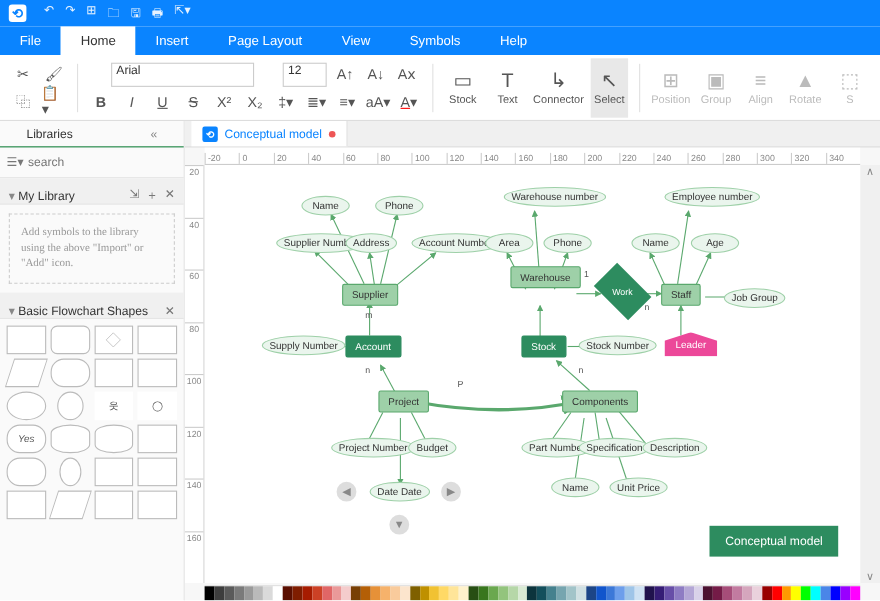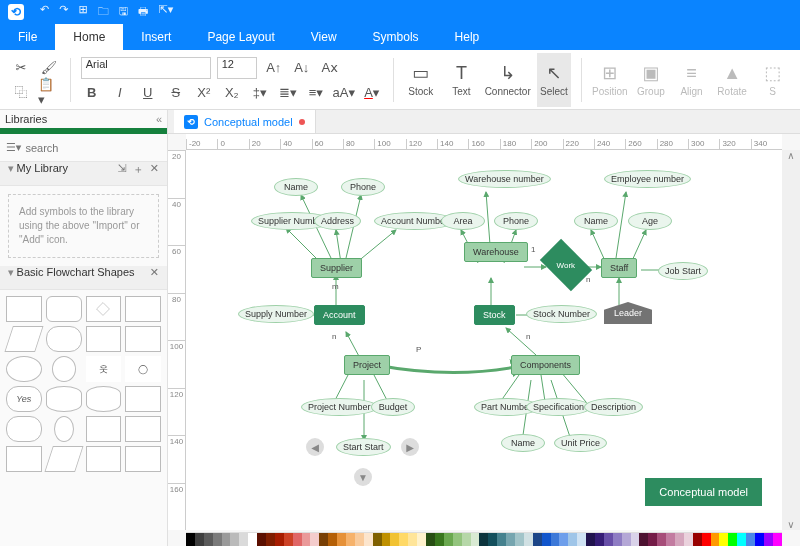--- a/index.html
+++ b/index.html
@@ -16,40 +16,40 @@
 .menubar { height: 26px; background: #0a84ff; display: flex; align-items: stretch; }
 .menubar .menuitem { padding: 0 18px; display: flex; align-items: center; color: #fff; font-size: 12px; cursor: pointer; }
 .menubar .menuitem.active { background: #fff; color: #333; }
 
 
 .ribbon { height: 60px; background: #fff; border-bottom: 1px solid #ddd; display: flex; align-items: center; padding: 0 10px; gap: 6px; }
 .ribbon .divider { width: 1px; height: 44px; background: #e0e0e0; margin: 0 4px; }
 .ribbon .col { display: flex; flex-direction: column; gap: 4px; }
 .ribbon .row { display: flex; align-items: center; gap: 6px; }
 .ribbon .iconbtn { width: 22px; height: 20px; display: flex; align-items: center; justify-content: center; cursor: pointer; color: #555; font-size: 13px; }
-.ribbon select, .ribbon .selectlike { height: 22px; border: 1px solid #ccc; padding: 0 4px; background: #fff; font-size: 11px; }
+.ribbon select, .ribbon .selectlike { height: 22px; border: 1px solid #ccc; padding: 0 4px; background: #fff; font-size: 11px; margin-left: 20px; }
 .ribbon .fontname { width: 130px; }
 .ribbon .fontsize { width: 40px; }
 .ribbon .bigbtn { display: flex; flex-direction: column; align-items: center; justify-content: center; width: 46px; height: 54px; font-size: 10px; color: #555; cursor: pointer; gap: 2px; }
 .ribbon .bigbtn.selected { background: #e8e8e8; }
 .ribbon .bigbtn.disabled { color: #bbb; cursor: default; }
 .ribbon .bigbtn .ico { font-size: 18px; height: 22px; display:flex; align-items:center; }
 
 
 .main { display: flex; height: 436px; }
 
 
 .sidebar { width: 168px; background: #fafafa; border-right: 1px solid #e0e0e0; display: flex; flex-direction: column; }
-.libheader { height: 24px; display: flex; align-items: center; justify-content: space-between; padding: 0 5px; border-bottom: 6px solid #15803d; font-size: 11px; }
+.libheader { height: 24px; display: flex; align-items: center; justify-content: space-between; padding: 0 24px; border-bottom: 1px solid #15803d; font-size: 11px; }
 .libsearch { height: 28px; display: flex; align-items: center; padding: 0 6px; gap: 4px; border-bottom: 1px solid #e5e5e5; }
 .libsearch input { flex: 1; border: none; background: transparent; font-size: 11px; outline: none; }
 .libsearch .icon { color: #777; cursor: pointer; }
-.section-head { height: 24px; display: flex; align-items: flex-start; justify-content: space-between; padding: 0 8px; background: #f0f0f0; font-size: 11px; border-bottom: 1px solid #e5e5e5; }
+.section-head { height: 24px; display: flex; align-items: flex-end; justify-content: space-between; padding: 0 8px; background: #f0f0f0; font-size: 11px; border-bottom: 1px solid #e5e5e5; }
 .section-head .rightcons { display: flex; gap: 6px; color: #777; }
-.placeholder-box { margin: 8px; padding: 10px; border: 1px dashed #ccc; font-size: 10px; color: #999; line-height: 1.4; }
+.placeholder-box { margin: 8px; padding: 10px; border: 1px dashed #ccc; font-size: 10px; color: #999; line-height: 1.4; font-family: Liberation Serif, serif; }
 .shape-grid { display: grid; grid-template-columns: repeat(4, 1fr); gap: 4px; padding: 6px; }
 .shape-cell { height: 26px; border: 1px solid #bbb; background: #fff; cursor: pointer; display:flex; align-items:center; justify-content:center; font-size:9px; color:#555;}
 .shape-cell.round { border-radius: 6px; font-style: italic; }
 .shape-cell.ellipse { border-radius: 50%; }
 .shape-cell.diamond { transform: rotate(45deg) scale(0.7); }
 .shape-cell.para { transform: skewX(-18deg) scaleX(0.85); }
 
 
 .canvaswrap { flex: 1; display: flex; flex-direction: column; position: relative; background: #f7f7f7;}
 .doctab { height: 24px; background: #f0f0f0; border-bottom: 1px solid #ddd; display: flex; align-items: center; padding-left: 6px; gap: 4px; }
@@ -65,21 +65,21 @@
 .canvas { position: absolute; top: 16px; left: 18px; right: 18px; bottom: 16px; background: #fff; overflow:hidden; }
 .scroll-updown { position:absolute; right:0; top:16px; width:18px; bottom:16px; background:#f0f0f0; display:flex; flex-direction:column; justify-content:space-between; align-items:center; font-size:10px; color:#888;}
 
 
 .node { position: absolute; font-size: 9px; display: flex; align-items: center; justify-content: center; text-align: center; }
 .ent { background: #9ed0a8; border: 1px solid #5aa86d; border-radius: 2px; padding: 4px 8px; }
 .ent.dark { background: #2d8c5f; color: #fff; border-color: #2d8c5f; }
 .attr { background: #eaf5ed; border: 1px solid #9ed0a8; border-radius: 50%; padding: 3px 6px; min-width: 44px; }
 .diamond-node { background: #2d8c5f; color:#fff; width: 44px; height: 30px; transform: rotate(45deg); }
 .diamond-node span { transform: rotate(-45deg); display:block; font-size:8px;}
-.pentagon { background:#737373; color:#fff; padding:6px 10px; clip-path: polygon(50% 0, 100% 35%, 100% 100%, 0 100%, 0 35%);}
+.pentagon { background:#ec4899; color:#fff; padding:6px 10px; clip-path: polygon(50% 0, 100% 35%, 100% 100%, 0 100%, 0 35%);}
 .titlebox { position:absolute; background:#2d8c5f; color:#fff; padding:8px 14px; font-size:11px; text-align:center;}
 .navcircle { position:absolute; width:18px;height:18px;border-radius:50%;background:#ddd;display:flex;align-items:center;justify-content:center;font-size:10px;color:#888;cursor:pointer;}
 .label { position:absolute; font-size:8px; color:#555;}
 
 
 .palette { position:absolute; left:18px; right:18px; bottom:0; height:14px; display:flex; border-top:1px solid #ddd;}
 .palette div { flex:1; cursor:pointer;}
 </style>
 </head>
 <body>
@@ -341,21 +341,21 @@
         <div class="node ent" style="top:108px;left:125px">Supplier</div>
         <div class="label" style="top:132px;left:146px">m</div>
         <div class="node ent dark" style="top:155px;left:128px">Account</div>
         <div class="node attr" style="top:155px;left:52px">Supply Number</div>
         <div class="label" style="top:182px;left:146px">n</div>
         <div class="label" style="top:195px;left:230px">P</div>
 
         <div class="node ent" style="top:205px;left:158px">Project</div>
         <div class="node attr" style="top:248px;left:115px">Project Number</div>
         <div class="node attr" style="top:248px;left:185px">Budget</div>
-        <div class="node attr" style="top:288px;left:150px">Start Start</div>
+        <div class="node attr" style="top:288px;left:150px">Date Date</div>
         <div class="navcircle" style="top:288px;left:120px">◀</div>
         <div class="navcircle" style="top:288px;left:215px">▶</div>
         <div class="navcircle" style="top:318px;left:168px">▼</div>
 
         <div class="node attr" style="top:20px;left:272px">Warehouse number</div>
         <div class="node attr" style="top:62px;left:255px">Area</div>
         <div class="node attr" style="top:62px;left:308px">Phone</div>
         <div class="node ent" style="top:92px;left:278px">Warehouse</div>
         <div class="label" style="top:95px;left:345px">1</div>
         <div class="node diamond-node" style="top:100px;left:358px">
@@ -371,21 +371,21 @@
         <div class="node attr" style="top:248px;left:288px">Part Number</div>
         <div class="node attr" style="top:248px;left:340px">Specification</div>
         <div class="node attr" style="top:248px;left:398px">Description</div>
         <div class="node attr" style="top:284px;left:315px">Name</div>
         <div class="node attr" style="top:284px;left:368px">Unit Price</div>
 
         <div class="node attr" style="top:20px;left:418px">Employee number</div>
         <div class="node attr" style="top:62px;left:388px">Name</div>
         <div class="node attr" style="top:62px;left:442px">Age</div>
         <div class="node ent" style="top:108px;left:415px">Staff</div>
-        <div class="node attr" style="top:112px;left:472px">Job Start</div>
+        <div class="node attr" style="top:112px;left:472px">Job Group</div>
         <div class="node pentagon" style="top:152px;left:418px">Leader</div>
 
         <div class="titlebox" style="bottom:24px;right:20px"><span>Conceptual model</span></div>
       </div>
 
       <div class="palette" id="palette">
           <div style="background: rgb(0, 0, 0);"></div>
           <div style="background: rgb(61, 61, 61);"></div>
           <div style="background: rgb(90, 90, 90);"></div>
           <div style="background: rgb(122, 122, 122);"></div>

